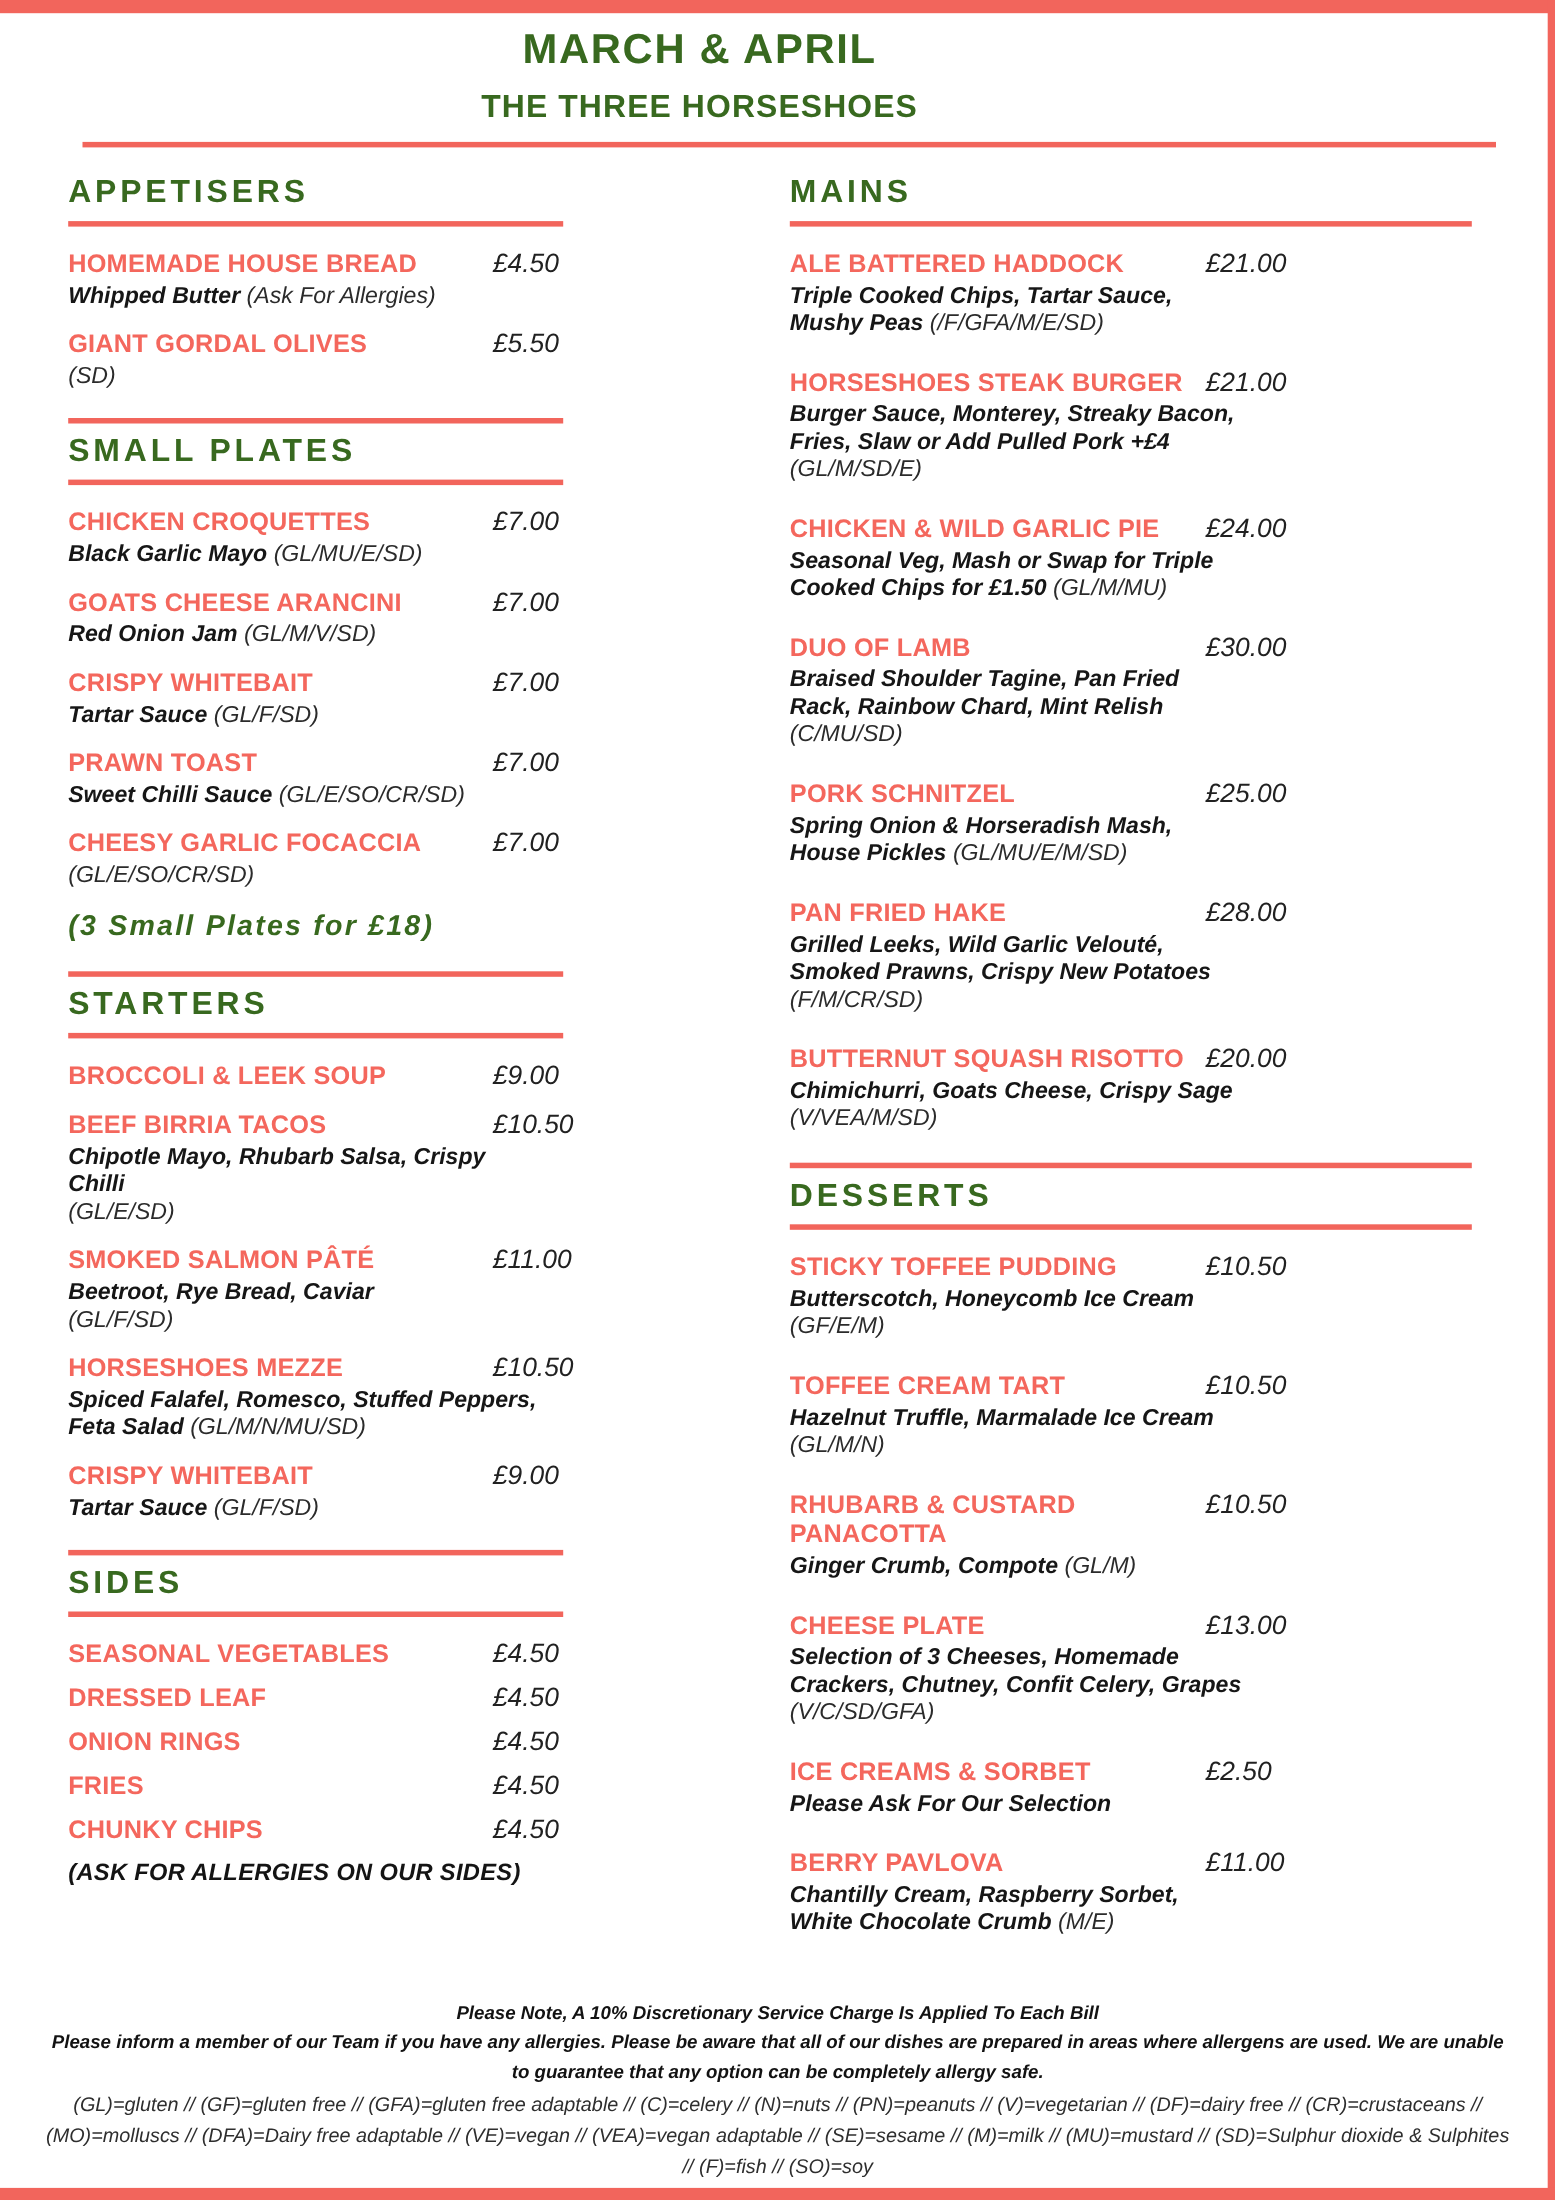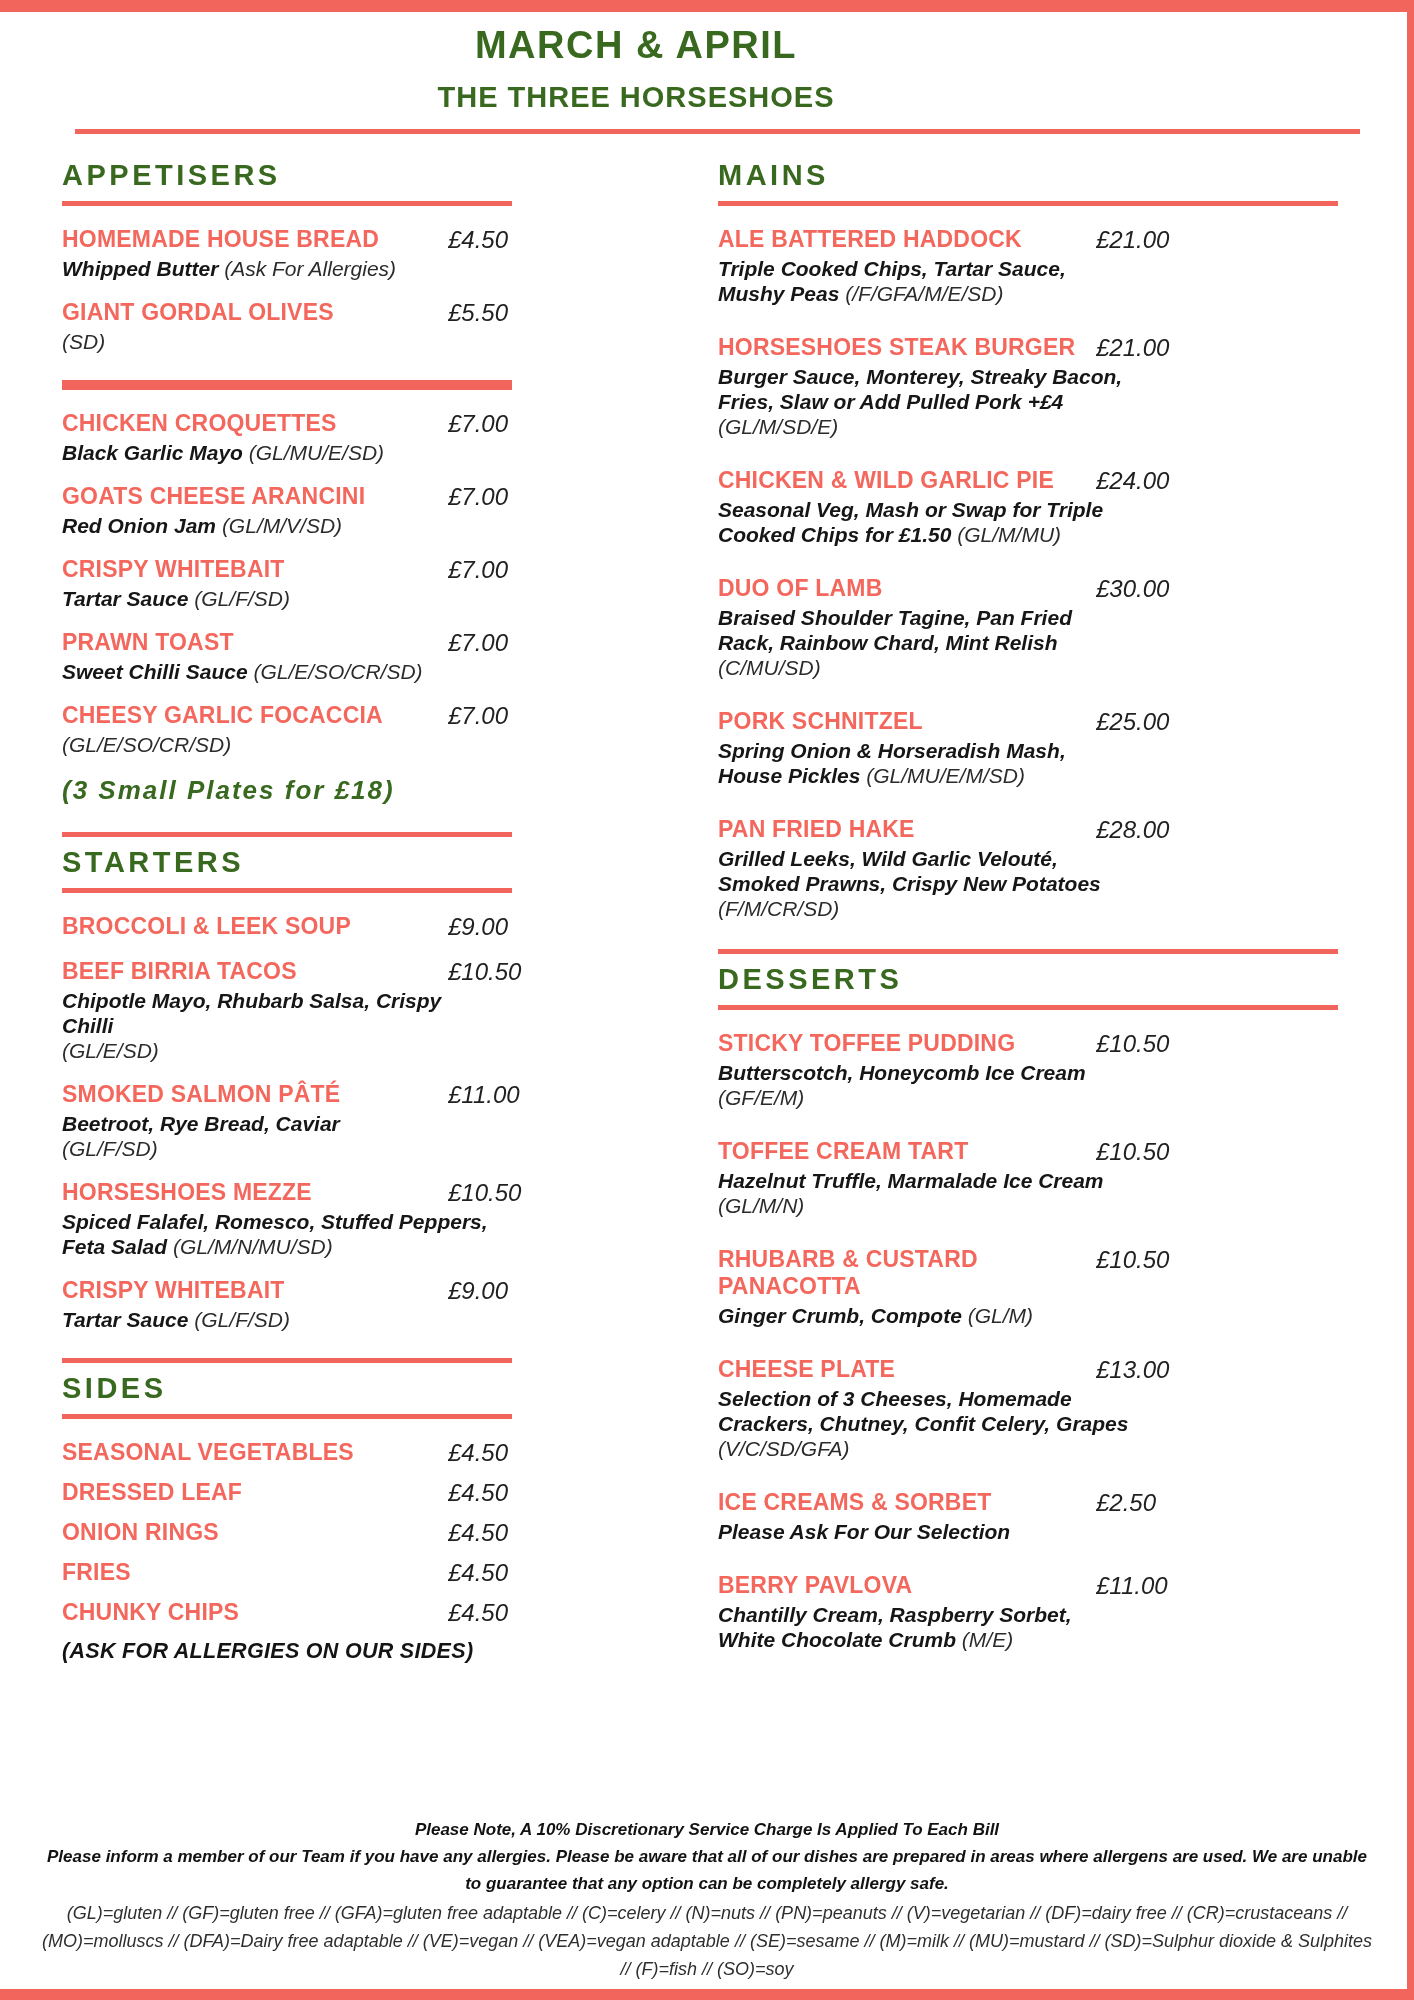--- a/index.html
+++ b/index.html
@@ -77,20 +77,21 @@
     <div class="item">
       <div class="item-row">
         <span class="iname">GIANT GORDAL OLIVES</span>
         <span class="iprice">£5.50</span>
       </div>
       <p class="idesc">
         <span class="al blk">(SD)</span>
       </p>
     </div>
     <div class="sec-line accent-bg"></div>
+    <div class="sec-title">SMALL PLATES</div>
     <div class="sec-underline accent-bg"></div>
     <div class="item">
       <div class="item-row">
         <span class="iname">CHICKEN CROQUETTES</span>
         <span class="iprice">£7.00</span>
       </div>
       <p class="idesc"><span class="db">Black Garlic Mayo</span> <span class="al">(GL/MU/E/SD)</span></p>
     </div>
     <div class="item">
       <div class="item-row">
@@ -232,20 +233,27 @@
         <span class="iprice">£25.00</span>
       </div>
       <p class="idesc"><span class="db">Spring Onion &amp; Horseradish Mash, House Pickles</span> <span class="al">(GL/MU/E/M/SD)</span></p>
     </div>
     <div class="item">
       <div class="item-row">
         <span class="iname">PAN FRIED HAKE</span>
         <span class="iprice">£28.00</span>
       </div>
       <p class="idesc"><span class="db">Grilled Leeks, Wild Garlic Velouté, Smoked Prawns, Crispy New Potatoes</span><span class="al blk">(F/M/CR/SD)</span></p>
+    </div>
+    <div class="item">
+      <div class="item-row">
+        <span class="iname">BUTTERNUT SQUASH RISOTTO</span>
+        <span class="iprice">£20.00</span>
+      </div>
+      <p class="idesc"><span class="db">Chimichurri, Goats Cheese, Crispy Sage</span> <span class="al">(V/VEA/M/SD)</span></p>
     </div>
     <div class="sec-line accent-bg"></div>
     <div class="sec-title">DESSERTS</div>
     <div class="sec-underline accent-bg"></div>
     <div class="item">
       <div class="item-row">
         <span class="iname">STICKY TOFFEE PUDDING</span>
         <span class="iprice">£10.50</span>
       </div>
       <p class="idesc"><span class="db">Butterscotch, Honeycomb Ice Cream</span><span class="al blk">(GF/E/M)</span></p>

